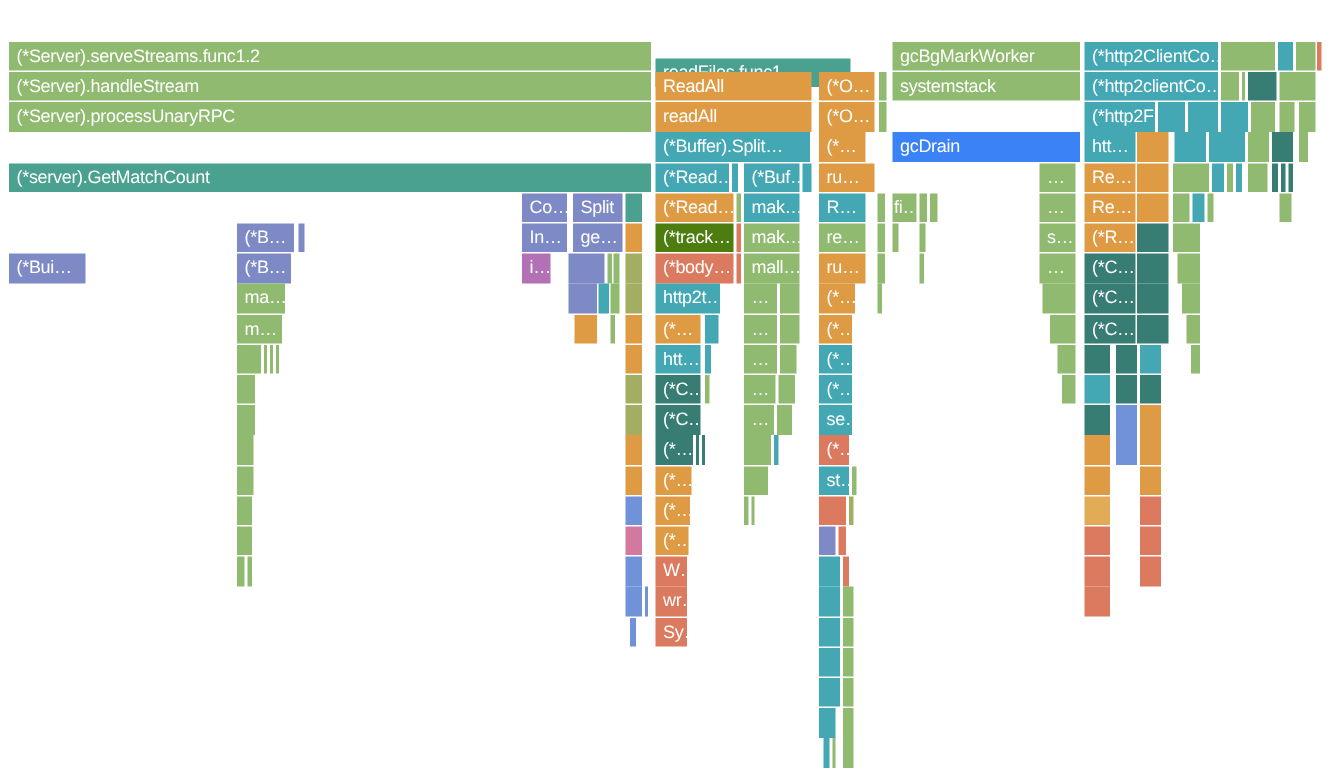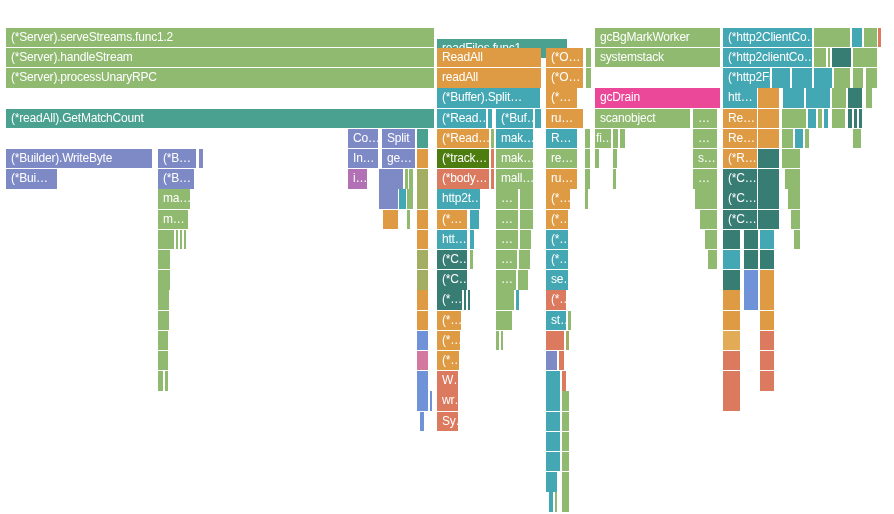--- a/index.html
+++ b/index.html
@@ -39,35 +39,34 @@
     <div class="frame tiny" style="left: 586px; top: 68.2px; width: 5px; height: 19.4px; background: rgb(143, 186, 112);"></div>
     <div class="frame" title="(*http2Fr…" style="left: 723px; top: 68.2px; width: 47px; height: 19.4px; background: rgb(68, 167, 180);">(*http2Fr…</div>
     <div class="frame" style="left: 772px; top: 68.2px; width: 18px; height: 19.4px; background: rgb(68, 167, 180);"></div>
     <div class="frame" style="left: 792px; top: 68.2px; width: 20px; height: 19.4px; background: rgb(68, 167, 180);"></div>
     <div class="frame" style="left: 814px; top: 68.2px; width: 18px; height: 19.4px; background: rgb(68, 167, 180);"></div>
     <div class="frame tiny" style="left: 834px; top: 68.2px; width: 16px; height: 19.4px; background: rgb(143, 186, 112);"></div>
     <div class="frame tiny" style="left: 853px; top: 68.2px; width: 10px; height: 19.4px; background: rgb(143, 186, 112);"></div>
     <div class="frame tiny" style="left: 866px; top: 68.2px; width: 11px; height: 19.4px; background: rgb(143, 186, 112);"></div>
     <div class="frame" title="(*Buffer).ReadF…" style="left: 437px; top: 88.4px; width: 103px; height: 19.4px; background: rgb(68, 167, 180);">(*Buffer).Split…</div>
     <div class="frame" title="(*…" style="left: 546px; top: 88.4px; width: 31px; height: 19.4px; background: rgb(222, 155, 68);">(*…</div>
-    <div class="frame" title="gcDrain" style="left: 595px; top: 88.4px; width: 125px; height: 19.4px; background: #ec4899;">gcDrain</div>
+    <div class="frame" title="gcDrain" style="left: 595px; top: 88.4px; width: 125px; height: 19.4px; background: #3b82f6;">gcDrain</div>
     <div class="frame" title="htt…" style="left: 723px; top: 88.4px; width: 34px; height: 19.4px; background: rgb(68, 167, 180);">htt…</div>
     <div class="frame" style="left: 758px; top: 88.4px; width: 21px; height: 19.4px; background: rgb(222, 155, 68);"></div>
     <div class="frame" style="left: 783px; top: 88.4px; width: 21px; height: 19.4px; background: rgb(68, 167, 180);"></div>
     <div class="frame" style="left: 806px; top: 88.4px; width: 24px; height: 19.4px; background: rgb(68, 167, 180);"></div>
     <div class="frame tiny" style="left: 832px; top: 88.4px; width: 14px; height: 19.4px; background: rgb(143, 186, 112);"></div>
     <div class="frame tiny" style="left: 848px; top: 88.4px; width: 14px; height: 19.4px; background: rgb(55, 125, 116);"></div>
     <div class="frame tiny" style="left: 866px; top: 88.4px; width: 6px; height: 19.4px; background: rgb(143, 186, 112);"></div>
-    <div class="frame" title="(*server).GetMatchCount" style="left: 6px; top: 108.6px; width: 428px; height: 19.4px; background: rgb(74, 161, 143);">(*readAll).GetMatchCount</div>
+    <div class="frame" title="(*server).GetMatchCount" style="left: 6px; top: 108.6px; width: 428px; height: 19.4px; background: rgb(74, 161, 143);">(*server).GetMatchCount</div>
     <div class="frame" title="(*Read…" style="left: 437px; top: 108.6px; width: 49px; height: 19.4px; background: rgb(68, 167, 180);">(*Read…</div>
     <div class="frame tiny" style="left: 488px; top: 108.6px; width: 4px; height: 19.4px; background: rgb(68, 167, 180);"></div>
     <div class="frame" title="(*Buf…" style="left: 496px; top: 108.6px; width: 37px; height: 19.4px; background: rgb(68, 167, 180);">(*Buf…</div>
     <div class="frame tiny" style="left: 535px; top: 108.6px; width: 6px; height: 19.4px; background: rgb(68, 167, 180);"></div>
     <div class="frame" title="ru…" style="left: 546px; top: 108.6px; width: 37px; height: 19.4px; background: rgb(222, 155, 68);">ru…</div>
-    <div class="frame" title="scanobject" style="left: 595px; top: 108.6px; width: 95px; height: 19.4px; background: rgb(143, 186, 112);">scanobject</div>
     <div class="frame" title="…" style="left: 693px; top: 108.6px; width: 24px; height: 19.4px; background: rgb(143, 186, 112);">…</div>
     <div class="frame" title="Re…" style="left: 723px; top: 108.6px; width: 34px; height: 19.4px; background: rgb(222, 155, 68);">Re…</div>
     <div class="frame" style="left: 758px; top: 108.6px; width: 21px; height: 19.4px; background: rgb(222, 155, 68);"></div>
     <div class="frame" style="left: 782px; top: 108.6px; width: 24px; height: 19.4px; background: rgb(143, 186, 112);"></div>
     <div class="frame tiny" style="left: 808px; top: 108.6px; width: 8px; height: 19.4px; background: rgb(68, 167, 180);"></div>
     <div class="frame tiny" style="left: 818px; top: 108.6px; width: 4px; height: 19.4px; background: rgb(143, 186, 112);"></div>
     <div class="frame tiny" style="left: 824px; top: 108.6px; width: 4px; height: 19.4px; background: rgb(68, 167, 180);"></div>
     <div class="frame tiny" style="left: 832px; top: 108.6px; width: 13px; height: 19.4px; background: rgb(143, 186, 112);"></div>
     <div class="frame tiny" style="left: 848px; top: 108.6px; width: 4px; height: 19.4px; background: rgb(55, 125, 116);"></div>
     <div class="frame tiny" style="left: 854px; top: 108.6px; width: 3px; height: 19.4px; background: rgb(55, 125, 116);"></div>
@@ -83,21 +82,20 @@
     <div class="frame tiny" title="fi…" style="left: 595px; top: 128.8px; width: 16px; height: 19.4px; background: rgb(143, 186, 112);">fi…</div>
     <div class="frame tiny" style="left: 613px; top: 128.8px; width: 5px; height: 19.4px; background: rgb(143, 186, 112);"></div>
     <div class="frame tiny" style="left: 620px; top: 128.8px; width: 5px; height: 19.4px; background: rgb(143, 186, 112);"></div>
     <div class="frame" title="…" style="left: 693px; top: 128.8px; width: 24px; height: 19.4px; background: rgb(143, 186, 112);">…</div>
     <div class="frame" title="Re…" style="left: 723px; top: 128.8px; width: 34px; height: 19.4px; background: rgb(222, 155, 68);">Re…</div>
     <div class="frame" style="left: 758px; top: 128.8px; width: 21px; height: 19.4px; background: rgb(222, 155, 68);"></div>
     <div class="frame tiny" style="left: 782px; top: 128.8px; width: 11px; height: 19.4px; background: rgb(143, 186, 112);"></div>
     <div class="frame tiny" style="left: 795px; top: 128.8px; width: 8px; height: 19.4px; background: rgb(68, 167, 180);"></div>
     <div class="frame tiny" style="left: 805px; top: 128.8px; width: 4px; height: 19.4px; background: rgb(143, 186, 112);"></div>
     <div class="frame tiny" style="left: 853px; top: 128.8px; width: 8px; height: 19.4px; background: rgb(143, 186, 112);"></div>
-    <div class="frame" title="(*Builder).WriteByte" style="left: 6px; top: 149px; width: 146px; height: 19.4px; background: rgb(126, 138, 198);">(*Builder).WriteByte</div>
     <div class="frame" title="(*B…" style="left: 158px; top: 149px; width: 38px; height: 19.4px; background: rgb(126, 138, 198);">(*B…</div>
     <div class="frame tiny" style="left: 199px; top: 149px; width: 4px; height: 19.4px; background: rgb(126, 138, 198);"></div>
     <div class="frame" title="In…" style="left: 348px; top: 149px; width: 30px; height: 19.4px; background: rgb(126, 138, 198);">In…</div>
     <div class="frame" title="ge…" style="left: 382px; top: 149px; width: 33px; height: 19.4px; background: rgb(126, 138, 198);">ge…</div>
     <div class="frame tiny" style="left: 417px; top: 149px; width: 11px; height: 19.4px; background: rgb(222, 155, 68);"></div>
     <div class="frame" title="(*track…" style="left: 437px; top: 149px; width: 52px; height: 19.4px; background: #4d7c0f;">(*track…</div>
     <div class="frame tiny" style="left: 491px; top: 149px; width: 3px; height: 19.4px; background: rgb(220, 122, 95);"></div>
     <div class="frame" title="mak…" style="left: 496px; top: 149px; width: 37px; height: 19.4px; background: rgb(143, 186, 112);">mak…</div>
     <div class="frame" title="re…" style="left: 546px; top: 149px; width: 31px; height: 19.4px; background: rgb(143, 186, 112);">re…</div>
     <div class="frame tiny" style="left: 585px; top: 149px; width: 5px; height: 19.4px; background: rgb(143, 186, 112);"></div>

